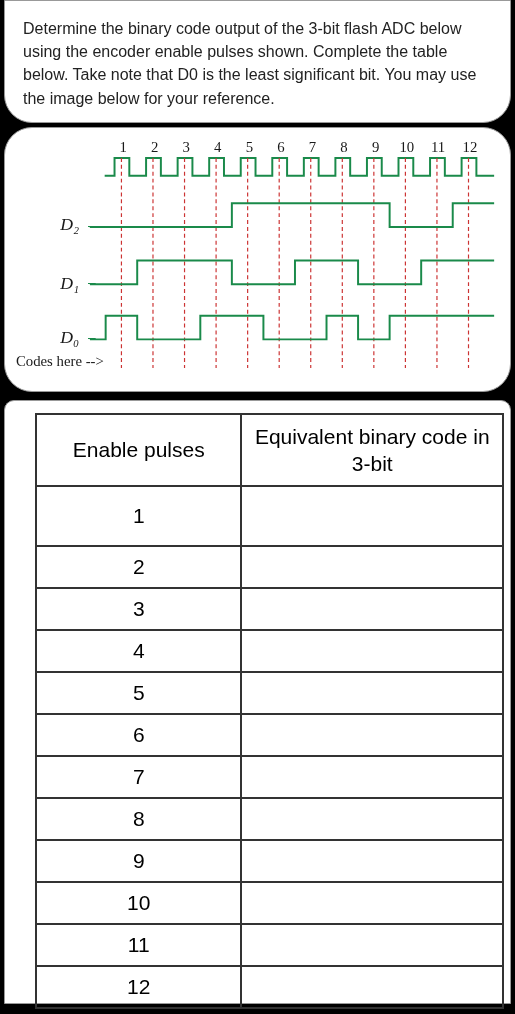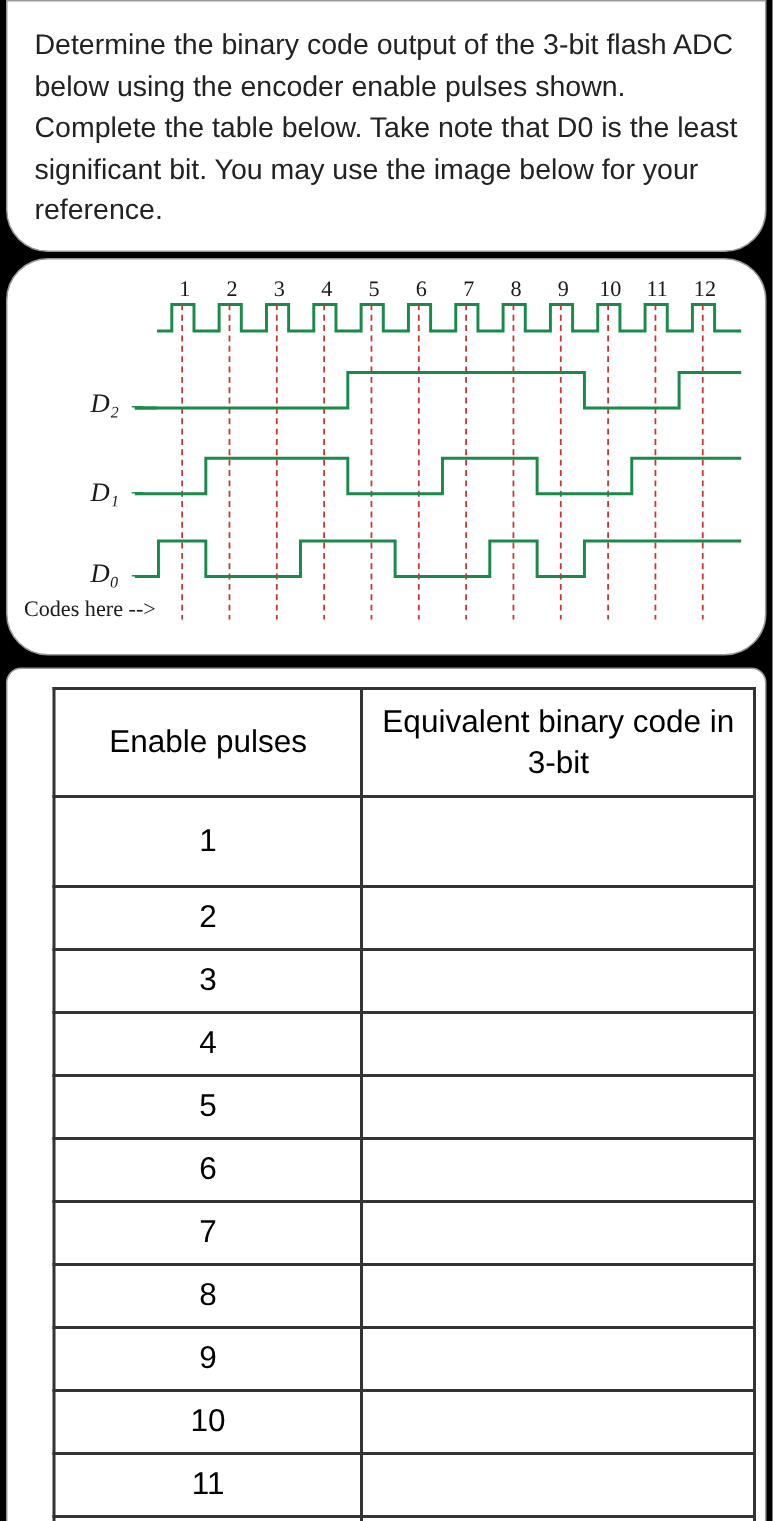--- a/index.html
+++ b/index.html
@@ -11,21 +11,21 @@
       position: relative;
     }
     .question-card {
       background: #fff;
       border-radius: 0 0 28px 28px;
       padding: 16px 18px 12px 18px;
       margin: 0 4px;
       border: 1px solid #999;
     }
     .question-text {
-      font-size: 19px;
+      font-size: 16px;
       line-height: 1.45;
       color: #222;
     }
     .diagram-card {
       background: #fff;
       border-radius: 28px;
       margin: 4px 4px 0 4px;
       padding: 8px 6px 8px 6px;
       border: 1px solid #999;
       position: relative;

